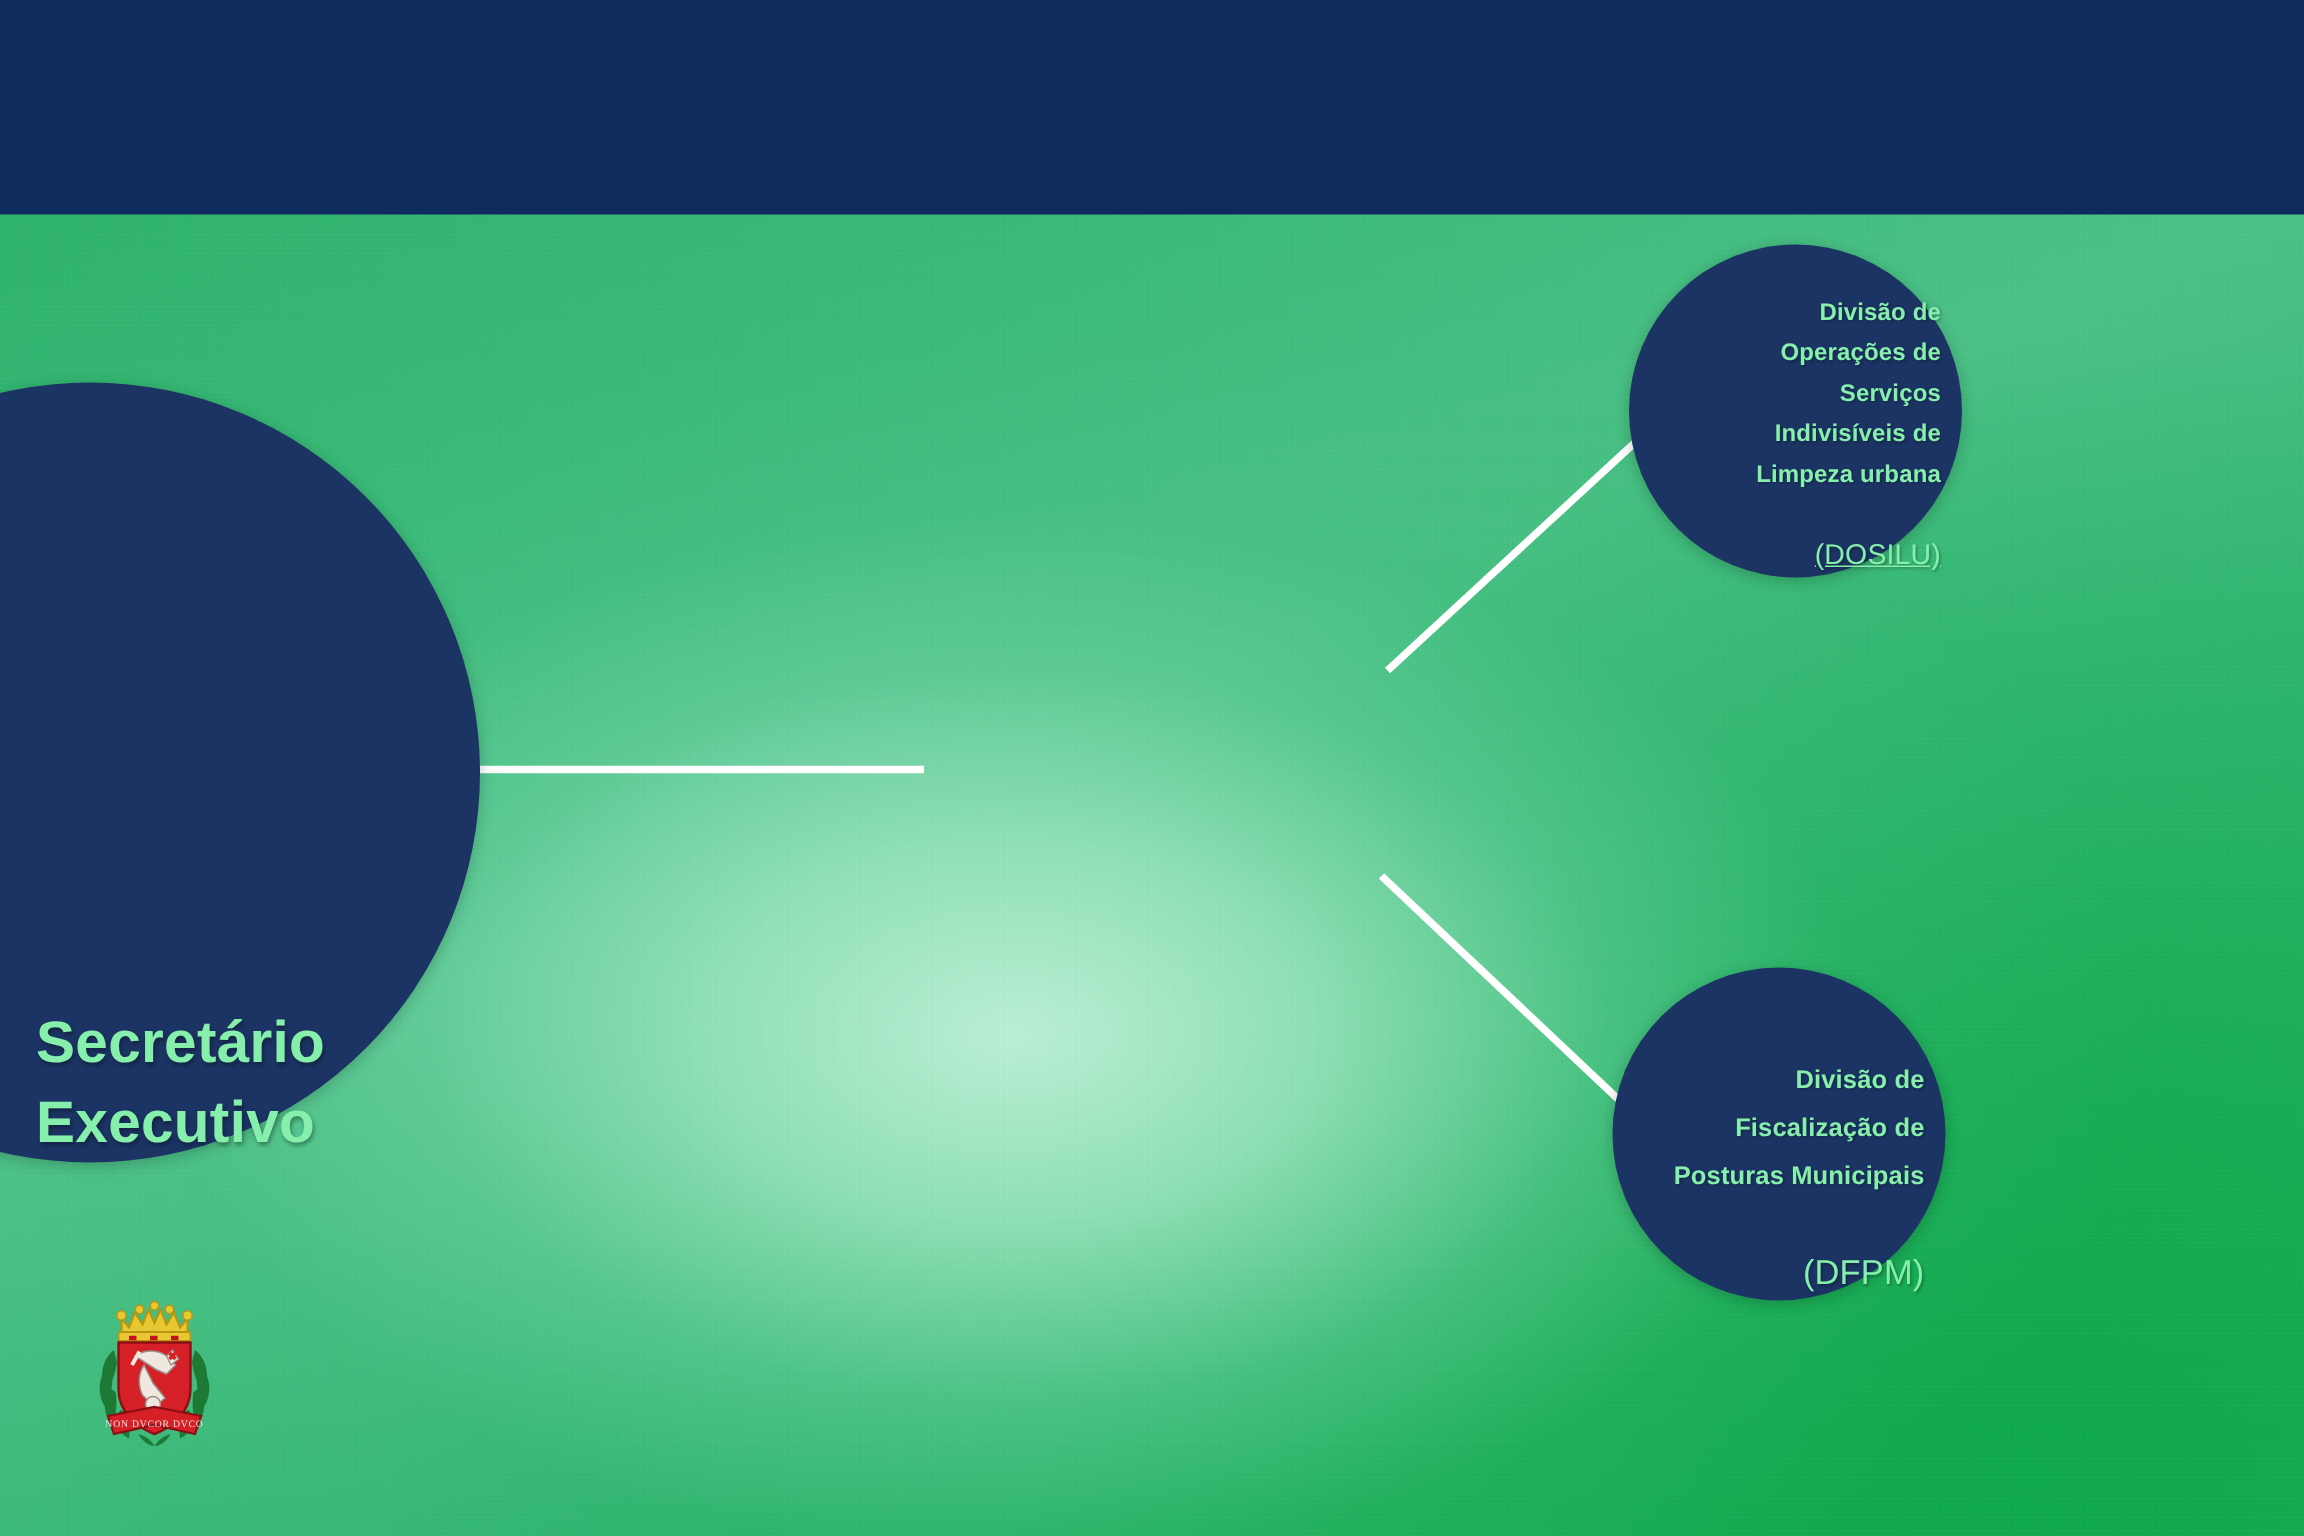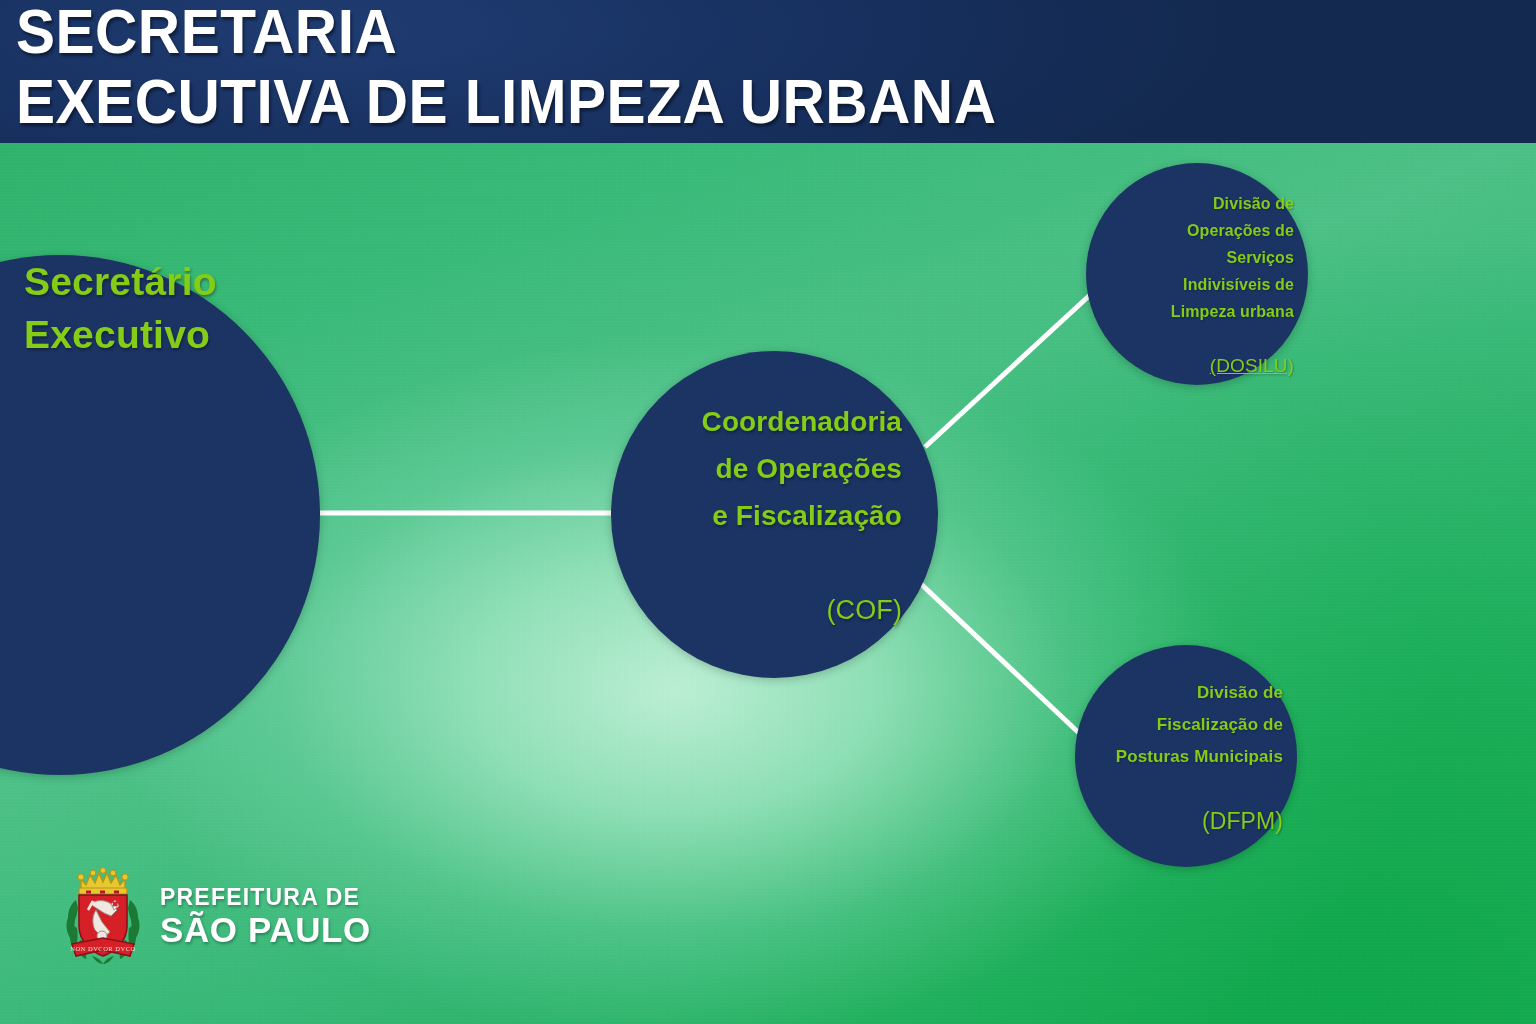--- a/index.html
+++ b/index.html
@@ -91,23 +91,23 @@
     pointer-events: none;
   }
 
   
   .node {
     position: absolute;
     border-radius: 50%;
     background: #1c3464;
     box-shadow: 0 2px 10px rgba(0,0,0,0.22);
     display: flex;
-    align-items: flex-start;
+    align-items: flex-end;
     box-sizing: border-box;
-    color: #84cc16;
+    color: #86efac;
   }
   .node .txt {
     width: 100%;
     white-space: pre-line;
   }
 
   #node-secretario {
     left: -200px;
     top: 255px;
     width: 520px;
@@ -214,44 +214,32 @@
     margin-top: 3px;
   }
 </style>
 </head>
 <body>
 
 <div id="stage">
 
   <div id="backdrop"></div>
 
-  <div id="header">
-    <div id="header-title">SECRETARIA
-EXECUTIVA DE LIMPEZA URBANA</div>
-  </div>
 
   <svg id="wires" viewBox="0 0 1536 1024" xmlns="http://www.w3.org/2000/svg">
     <line x1="316" y1="513" x2="616" y2="513" stroke="#ffffff" stroke-width="5"></line>
     <line x1="925" y1="447" x2="1090" y2="295" stroke="#ffffff" stroke-width="5"></line>
     <line x1="921" y1="584" x2="1079" y2="733" stroke="#ffffff" stroke-width="5"></line>
   </svg>
 
   <div class="node" id="node-secretario">
     <div class="txt">Secretário
 Executivo</div>
   </div>
 
-  <div class="node" id="node-cof">
-    <div class="txt">
-      <span>Coordenadoria
-de Operações
-e Fiscalização</span><br>
-      <span class="acro">(COF)</span>
-    </div>
-  </div>
 
   <div class="node" id="node-dosilu">
     <div class="txt">
       <span>Divisão de
 Operações de
 Serviços
 Indivisíveis de
 Limpeza urbana</span><br>
       <span class="acro">(DOSILU)</span>
     </div>
@@ -304,19 +292,15 @@
       <circle cx="40" cy="70" r="5" fill="#efe7e0" stroke="#9a8f86" stroke-width="1"></circle>
       <path d="M31 35 L26 44" stroke="#efe7e0" stroke-width="2.6"></path>
 
       <path d="M10 78 L41 72 L72 78 L68 90 L41 84 L14 90 Z" fill="#d62027" stroke="#8c0f14" stroke-width="1.5"></path>
       <text x="41" y="85" text-anchor="middle" font-family="'Liberation Serif', serif" font-size="6.5" fill="#f2dede" letter-spacing="0.5">NON DVCOR DVCO</text>
 
       <path d="M30 90 C34 96 38 98 41 98 C38 93 34 91 30 90 Z" fill="#1d7a35"></path>
       <path d="M52 90 C48 96 44 98 41 98 C44 93 48 91 52 90 Z" fill="#1d7a35"></path>
     </svg>
 
-    <div id="logo-wordmark">
-      <span id="logo-line1">PREFEITURA DE</span>
-      <span id="logo-line2">SÃO PAULO</span>
-    </div>
   </div>
 
 </div>
 
 </body></html>

